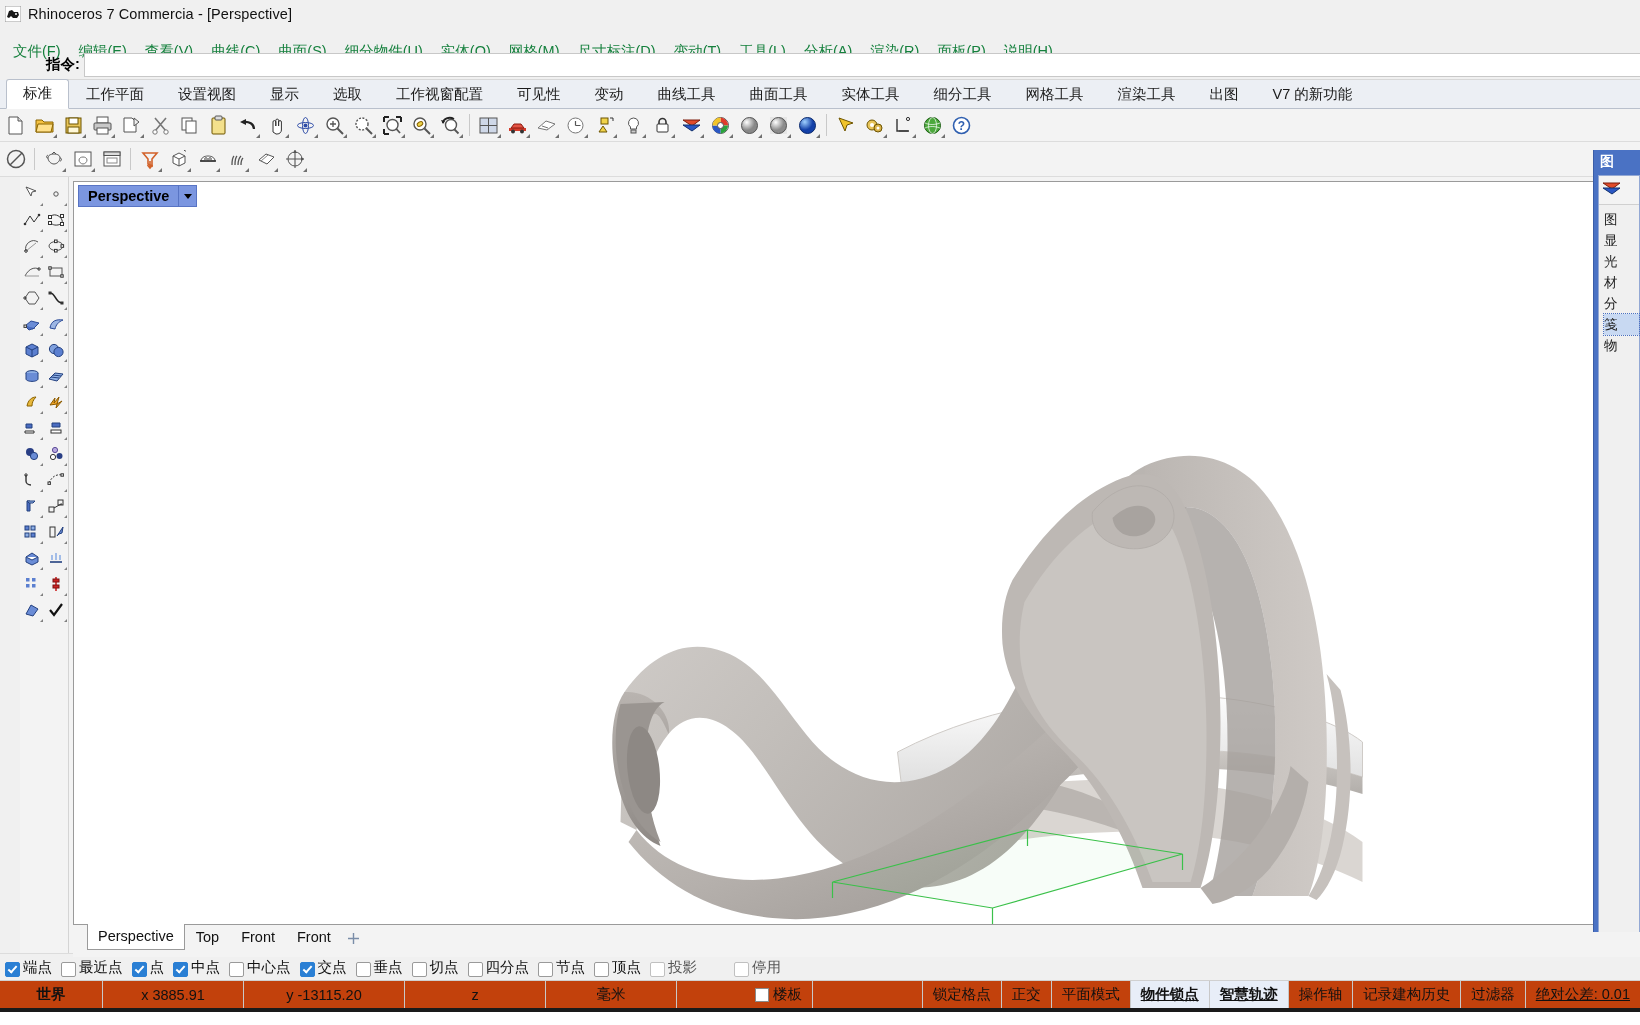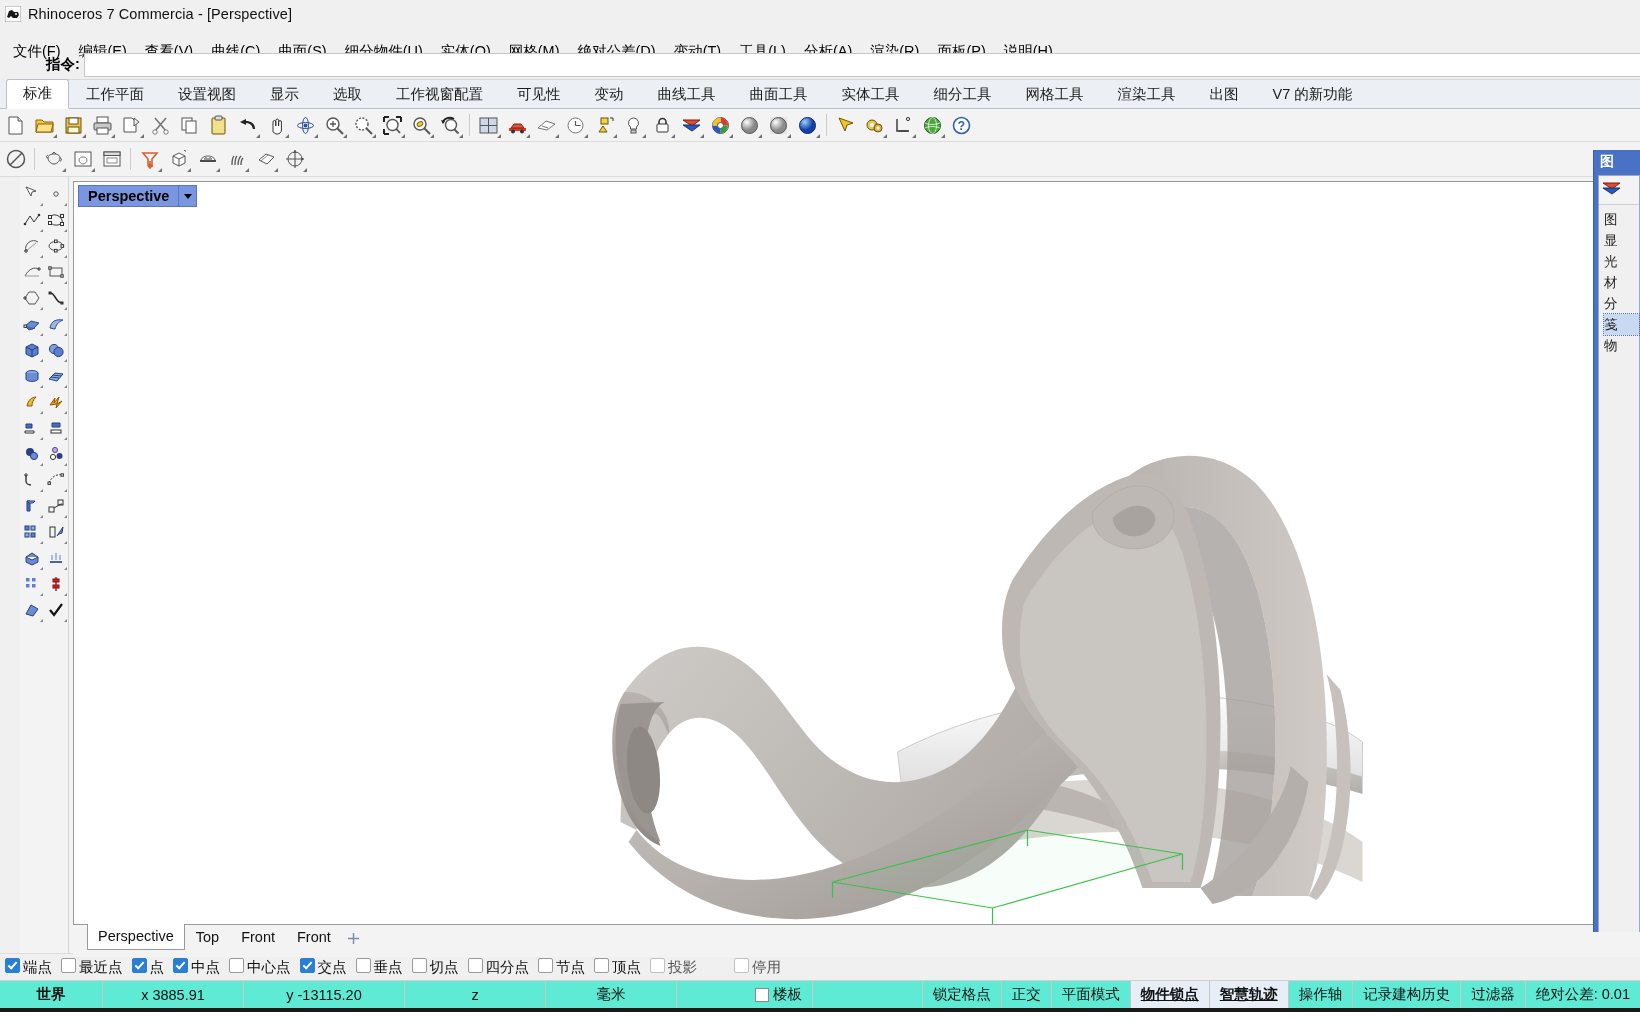--- a/index.html
+++ b/index.html
@@ -12,21 +12,21 @@
   #app{position:relative;width:1640px;height:1010px;background:#f0f0f0;}
 
   
   .titlebar{height:27px;background:#f0f0f0;display:flex;align-items:center;padding-left:5px;}
   .title-icon{width:16px;height:16px;margin-right:7px;flex:none;position:relative;}
   .title-icon svg{display:block;}
   .title-text{font-size:14.5px;color:#111;letter-spacing:.1px;}
 
   
   .menubar{height:23px;background:#f0f0f0;display:flex;align-items:center;padding-left:4px;}
-  .menuitem{font-size:14.5px;color:#000000;padding:1px 9px 2px 9px;cursor:default;white-space:nowrap;margin-top:26px;}
+  .menuitem{font-size:14.5px;color:#15803d;padding:1px 9px 2px 9px;cursor:default;white-space:nowrap;margin-top:26px;}
 
   
   .cmdwrap{height:29px;background:#f0f0f0;display:flex;align-items:center;border-bottom:1px solid #d8d8d8;margin-left:44px;}
   .cmdlabel{font-size:14.5px;font-weight:bold;color:#000;padding:0 4px 0 2px;white-space:nowrap;}
   .cmdinput{flex:1;height:20px;background:#ffffff;border:1px solid #c8c8c8;border-right:none;margin-right:0;}
 
   
   .tabstrip{height:28px;background:#eceff4;display:flex;align-items:flex-end;
             border-bottom:1px solid #b9c0cc;padding-left:6px;}
   .tab{font-size:14.5px;color:#1a1a1a;padding:4px 16px 5px 16px;white-space:nowrap;
@@ -84,39 +84,39 @@
   .rp-body{background:#f0f0f0;margin:0 0 0 4px;height:756px;border:1px solid #93a8d4;}
   .rp-toolrow{height:28px;border-bottom:1px solid #d0d0d0;display:flex;align-items:center;
      padding-left:3px;background:#f3f3f3;}
   .rp-list{padding:4px 0 0 5px;}
   .rp-item{font-size:13.5px;color:#222;line-height:21px;white-space:nowrap;}
   .rp-item.sel{background:#c8d9f2;outline:1px dotted #4a72c4;}
 
   
   .osnapbar{height:26px;background:#f0f0f0;display:flex;align-items:center;
      padding-left:5px;border-top:1px solid #dcdcdc;}
-  .osnap{display:flex;align-items:flex-start;margin-right:9px;white-space:nowrap;cursor:default;}
+  .osnap{display:flex;align-items:flex-end;margin-right:9px;white-space:nowrap;cursor:default;}
   .osnap .box{width:13px;height:13px;border:1px solid #9a9a9a;background:#fff;
      border-radius:2px;margin-right:3px;flex:none;position:relative;}
   .osnap.on .box{background:#2a7fd4;border-color:#2a7fd4;}
   .osnap.on .box:after{content:"";position:absolute;left:4px;top:1px;width:3px;height:7px;
      border:solid #fff;border-width:0 2px 2px 0;transform:rotate(42deg);}
   .osnap.dim .box{border-color:#c0c0c0;}
   .osnap .lbl{font-size:14.5px;color:#111;}
   .osnap.dim .lbl{color:#555;}
 
   
-  .statusbar{height:27px;background:#5eead4;display:flex;align-items:stretch;
+  .statusbar{height:27px;background:#c2410c;display:flex;align-items:stretch;
      border-top:1px solid #d0d0d0;}
   .sbcell{display:flex;align-items:center;justify-content:center;
      font-size:14.5px;color:#111;border-right:1px solid #c8c8c8;padding:0 10px;
      white-space:nowrap;cursor:default;}
   .sbcell.bold{font-weight:bold;}
   .sbcell.on{font-weight:bold;background:#e8eef8;text-decoration:underline;}
-  .sbcell.plain{border-right:none;}
+  .sbcell.plain{border-right:none;text-decoration:underline;}
   .sbspacer{flex:1;border-right:1px solid #c8c8c8;}
   .sb-cb{width:12px;height:12px;border:1px solid #8a8a8a;background:#fff;margin-right:4px;flex:none;}
   .botline{height:4px;background:#1a1a1a;}
 </style>
 </head>
 <body>
 
 <div id="app">
 
   <div class="titlebar">
@@ -132,21 +132,21 @@
 
   <div class="menubar">
     <div class="menuitem">文件(F)</div>
     <div class="menuitem">编辑(E)</div>
     <div class="menuitem">查看(V)</div>
     <div class="menuitem">曲线(C)</div>
     <div class="menuitem">曲面(S)</div>
     <div class="menuitem">细分物件(U)</div>
     <div class="menuitem">实体(O)</div>
     <div class="menuitem">网格(M)</div>
-    <div class="menuitem">绝对公差(D)</div>
+    <div class="menuitem">尺寸标注(D)</div>
     <div class="menuitem">变动(T)</div>
     <div class="menuitem">工具(L)</div>
     <div class="menuitem">分析(A)</div>
     <div class="menuitem">渲染(R)</div>
     <div class="menuitem">面板(P)</div>
     <div class="menuitem">说明(H)</div>
   </div>
 
   <div class="cmdwrap">
     <span class="cmdlabel">指令:</span>

